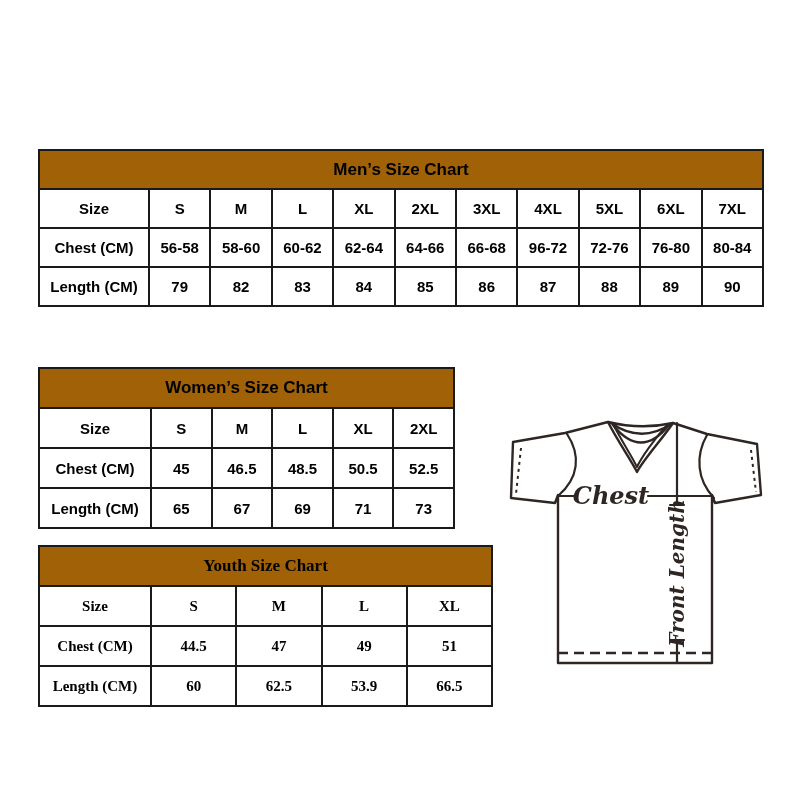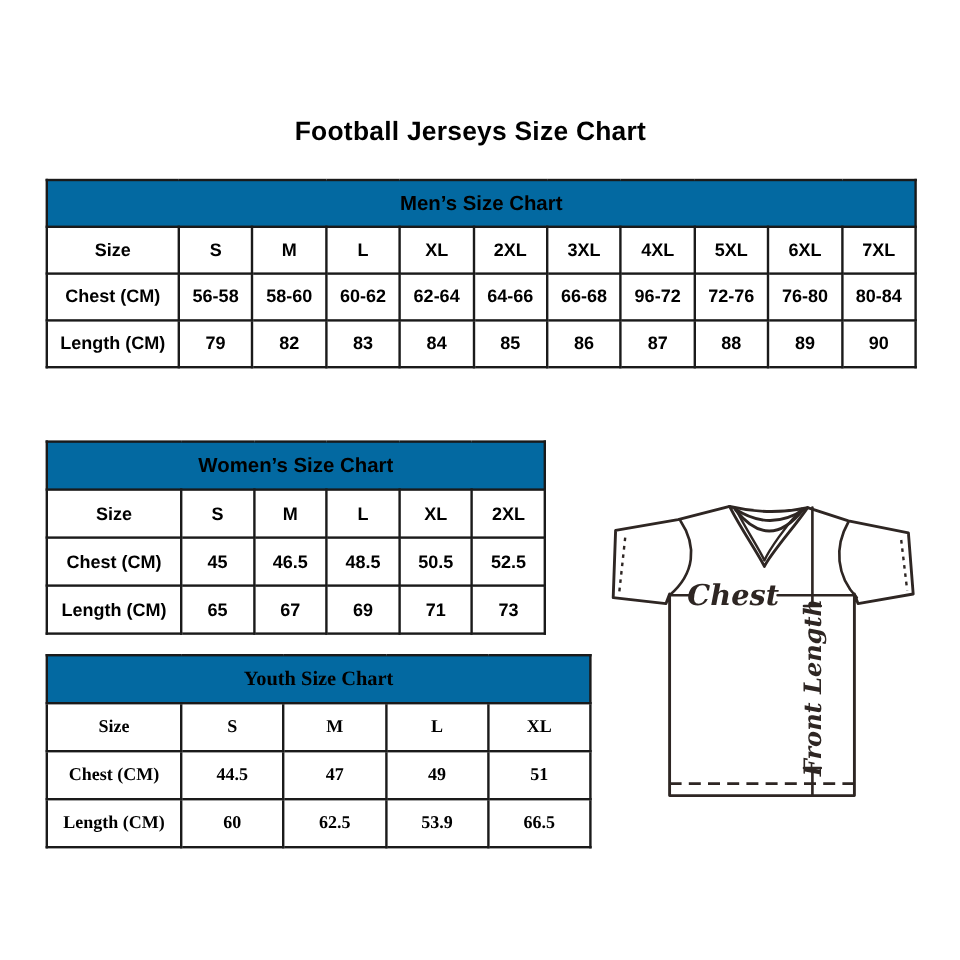--- a/index.html
+++ b/index.html
@@ -17,21 +17,21 @@
 
   table.size-table{
     position:absolute;border-collapse:collapse;table-layout:fixed;
     background:#ffffff;
   }
   .size-table th,.size-table td{
     border:2px solid #1a1a1a;
     text-align:center;vertical-align:middle;
     color:#000000;font-weight:bold;padding:0;
   }
-  .tbl-header{background:#0369a1;font-size:17px;}
+  .tbl-header{background:#a16207;font-size:17px;}
   .size-table td{font-size:15px;}
   .size-table th.row-label{font-size:15px;margin-left:16px;}
 
   #mens-table{left:38px;top:149px;width:726px;}
   #mens-table tr{height:39px;}
   #womens-table{left:38px;top:367px;width:417px;}
   #womens-table tr{height:40px;}
   #youth-table{left:38px;top:545px;width:455px;font-family:Liberation Serif, serif;}
   #youth-table tr{height:40px;}
 
@@ -40,21 +40,20 @@
   .jersey-label{
     font-family:"DejaVu Serif", serif;
     font-style:italic;font-weight:bold;fill:#2e2623;
   }
 </style>
 </head>
 <body>
 
 <div class="page">
 
-  <h1 class="title">Football Jerseys Size Chart</h1>
 
   <table class="size-table" id="mens-table">
     <colgroup>
       <col style="width:110px">
       <col>
         <col>
         <col>
         <col>
         <col>
         <col>

